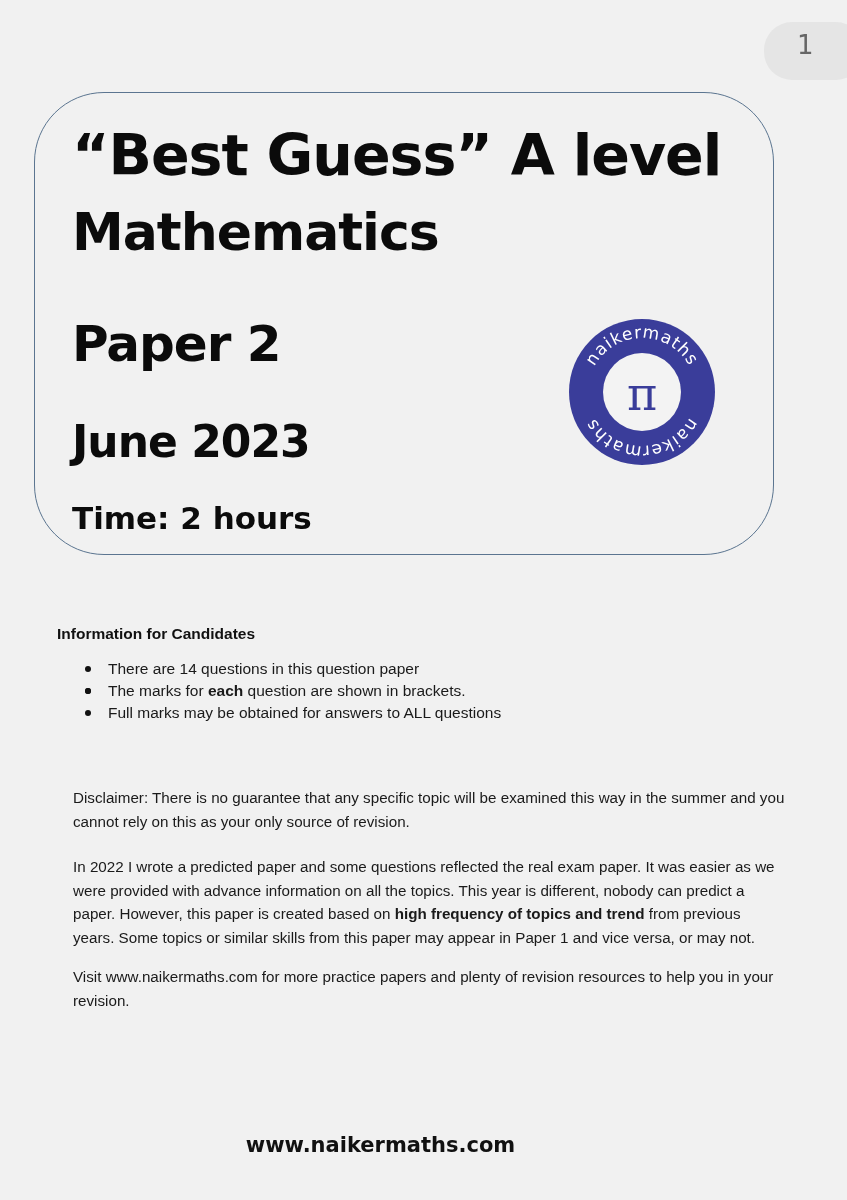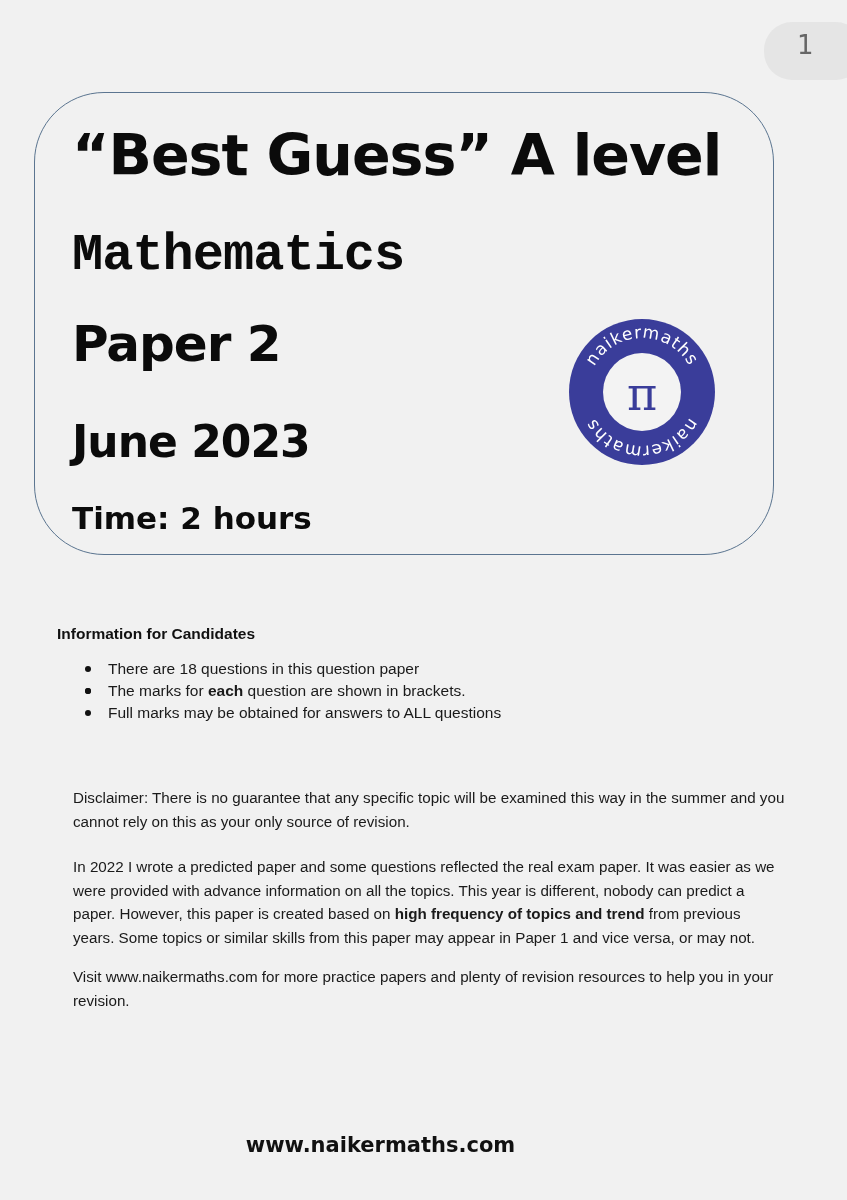--- a/index.html
+++ b/index.html
@@ -19,21 +19,21 @@
     }
     .title-box {
       position: absolute; left: 34px; top: 92px; width: 740px; height: 463px;
       border: 1.5px solid #5b7590; border-radius: 70px; box-sizing: border-box;
     }
     .t {
       position: absolute; left: 72px; font-family: "DejaVu Sans", sans-serif;
       font-weight: bold; color: #0b0b0b; white-space: nowrap; letter-spacing: -1px;
     }
     .t1 { top: 122px; font-size: 57px; }
-    .t2 { top: 226px; font-size: 52px; font-family: Liberation Mono, monospace; }
+    .t2 { top: 202px; font-size: 52px; }
     .t3 { top: 315px; font-size: 50px; }
     .t4 { top: 416px; font-size: 44px; }
     .t5 { top: 500px; font-size: 31px; letter-spacing: 0; }
     .logo { position: absolute; left: 568px; top: 318px; width: 148px; height: 148px; }
     .info-heading {
       position: absolute; left: 57px; top: 625px;
       font-family: Liberation Sans, sans-serif; font-weight: bold; font-size: 15.5px;
     }
     .bullets { position: absolute; left: 82px; top: 658px; margin: 0; padding: 0; list-style: none; }
     .bullets li {
@@ -80,21 +80,21 @@
     <textPath href="#arcTop" startOffset="50%" text-anchor="middle">naikermaths</textPath>
   </text>
   <text font-family="DejaVu Sans, sans-serif" font-size="17" fill="#ffffff" letter-spacing="1" transform="rotate(180 74 74)">
     <textPath href="#arcTop" startOffset="50%" text-anchor="middle">naikermaths</textPath>
   </text>
   <text x="74" y="92" text-anchor="middle" font-family="DejaVu Serif, serif" font-size="46" fill="#3a3d9a">π</text>
 </svg>
 
 <div class="info-heading">Information for Candidates</div>
 <ul class="bullets">
-  <li><span class="dot"></span><span>There are 18 questions in this question paper</span></li>
+  <li><span class="dot"></span><span>There are 14 questions in this question paper</span></li>
   <li><span class="dot"></span></li>
   <li><span class="dot"></span><span>The marks for </span><b>each</b><span> question are shown in brackets.</span></li>
   <li><span class="dot"></span><span>Full marks may be obtained for answers to ALL questions</span></li>
 </ul>
 
 <div class="para p1">Disclaimer: There is no guarantee that any specific topic will be examined this way in the summer and you cannot rely on this as your only source of revision.</div>
 <div class="para p2"><span>In 2022 I wrote a predicted paper and some questions reflected the real exam paper. It was easier as we were provided with advance information on all the topics. This year is different, nobody can predict a paper. However, this paper is created based on </span><b>high frequency of topics and trend</b><span> from previous years. Some topics or similar skills from this paper may appear in Paper 1 and vice versa, or may not.</span></div>
 <div class="para p3">Visit www.naikermaths.com for more practice papers and plenty of revision resources to help you in your revision.</div>
 
 <div class="footer">www.naikermaths.com</div>

